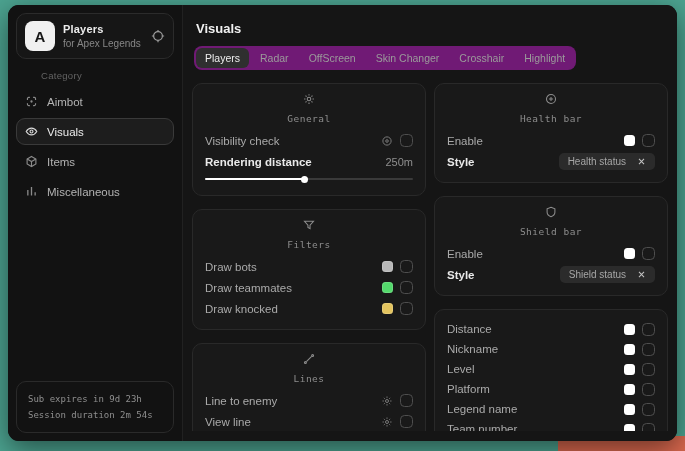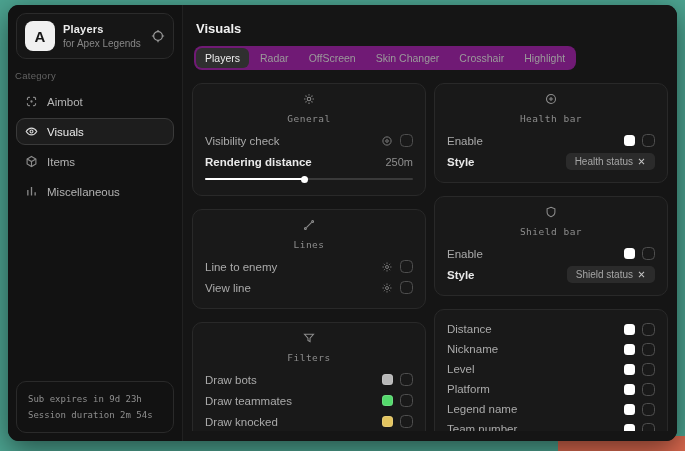--- a/index.html
+++ b/index.html
@@ -9,21 +9,21 @@
   .window { position:absolute; left:8px; top:5px; width:669px; height:436px; background:#141414; border-radius:11px; overflow:hidden; display:flex; box-shadow:0 8px 28px rgba(0,0,0,.5); }
 
   
   .sidebar { width:175px; background:#121212; border-right:1px solid #212121; position:relative; flex-shrink:0; }
   .side-header { margin:8px; border:1px solid #2b2b2b; border-radius:10px; padding:7px 8px; display:flex; align-items:center; gap:8px; background:#161616; }
   .logo { width:30px; height:30px; background:#f1f1f1; border-radius:8px; color:#161616; font-weight:700; font-size:15px; display:flex; align-items:center; justify-content:center; }
   .app-meta { display:flex; flex-direction:column; }
   .app-title { font-size:11px; font-weight:700; color:#ececec; letter-spacing:.2px; }
   .app-sub { font-size:10px; color:#878787; margin-top:3px; }
   .target-btn { margin-left:auto; color:#9a9a9a; display:flex; cursor:pointer; }
-  .cat { font-size:9.5px; color:#636363; margin:11px 7px 7px; letter-spacing:.3px; }
+  .cat { font-size:9.5px; color:#636363; margin:11px 33px 7px; letter-spacing:.3px; }
   .nav-item { display:flex; align-items:center; gap:9px; margin:3px 8px; padding:6px 8px; border-radius:9px; color:#b3b3b3; font-size:11.5px; border:1px solid transparent; cursor:pointer; }
   .nav-icon { color:#8b8b8b; display:flex; }
   .nav-item.active { background:#1d1d1d; border-color:#3a3a3a; color:#ececec; }
   .nav-item.active .nav-icon { color:#d8d8d8; }
   .sub-card { position:absolute; left:8px; right:8px; bottom:8px; border:1px solid #2a2a2a; border-radius:10px; padding:9px 11px; font-family:"DejaVu Sans Mono", monospace; font-size:9px; color:#8f8f8f; line-height:1.8; white-space:nowrap; }
 
   
   .main { flex:1; padding:0 9px; position:relative; background:#151515; }
   .main-title { font-size:13px; font-weight:700; color:#f0f0f0; margin:16px 0 10px 4px; }
   .tabbar { display:inline-flex; background:#701a75; border-radius:8px; padding:2px; gap:2px; margin-left:2px; }
@@ -40,21 +40,21 @@
   .lbl.bright { color:#e9e9e9; font-weight:700; }
   .ctrls { display:flex; align-items:center; gap:7px; }
   .checkbox { width:13px; height:13px; border:1.4px solid #4e4e4e; border-radius:4.5px; cursor:pointer; flex-shrink:0; }
   .swatch { width:11px; height:11px; border-radius:3.5px; box-shadow:inset 0 0 0 1px rgba(255,255,255,.14); cursor:pointer; flex-shrink:0; }
   .rowicon { color:#7b7b7b; display:flex; cursor:pointer; }
   .val { font-size:11px; color:#8f8f8f; }
   .slider { position:relative; height:11px; margin-top:2px; cursor:pointer; }
   .track { position:absolute; left:0; right:0; top:4px; height:2px; background:#3a3a3a; border-radius:2px; }
   .fill { position:absolute; left:0; top:4px; height:2px; background:#ffffff; border-radius:2px; }
   .thumb { position:absolute; right:-3px; top:-2.5px; width:7px; height:7px; background:#ffffff; border-radius:50%; }
-  .tag { display:flex; align-items:center; gap:4px; background:#2b2b2b; border-radius:5px; padding:3px 9px; font-size:10px; color:#a6a6a6; cursor:pointer; }
+  .tag { display:flex; align-items:center; gap:11px; background:#2b2b2b; border-radius:5px; padding:3px 9px; font-size:10px; color:#a6a6a6; cursor:pointer; }
   .tag .x { color:#c4c4c4; display:flex; cursor:pointer; }
 </style>
 </head>
 <body>
 
 <div class="desktop-red" style="background-color: rgb(217, 104, 78);"></div>
 
 <div class="window">
 
   <div class="sidebar">
@@ -175,20 +175,52 @@
             <span class="fill" style="width: 48%;">
                 <span class="thumb"></span>
               </span>
           </div>
         </div>
 
         <div class="card">
           <div class="card-h">
             <span class="sicon">
               <svg width="12" height="12" viewBox="0 0 16 16" fill="none" stroke="currentColor" stroke-width="1.4">
+                  <path d="M2 3h12l-4.6 5.2v4.6l-2.8-1.6V8.2z"></path>
+                </svg>
+            </span>
+            <span>Filters</span>
+          </div>
+          <div class="row">
+            <span class="lbl">Draw bots</span>
+            <span class="ctrls">
+              <span class="swatch" style="background-color: rgb(184, 184, 184);"></span>
+              <span class="checkbox"></span>
+            </span>
+          </div>
+          <div class="row">
+            <span class="lbl">Draw teammates</span>
+            <span class="ctrls">
+              <span class="swatch" style="background-color: rgb(84, 217, 108);"></span>
+              <span class="checkbox"></span>
+            </span>
+          </div>
+          <div class="row">
+            <span class="lbl">Draw knocked</span>
+            <span class="ctrls">
+              <span class="swatch" style="background-color: rgb(227, 196, 95);"></span>
+              <span class="checkbox"></span>
+            </span>
+          </div>
+        </div>
+
+        <div class="card">
+          <div class="card-h">
+            <span class="sicon">
+              <svg width="12" height="12" viewBox="0 0 16 16" fill="none" stroke="currentColor" stroke-width="1.4">
                   <line x1="4.5" y1="11.5" x2="11.5" y2="4.5"></line>
                   <circle cx="3.2" cy="12.8" r="1.3"></circle>
                   <circle cx="12.8" cy="3.2" r="1.3"></circle>
                 </svg>
             </span>
             <span>Lines</span>
           </div>
           <div class="row">
             <span class="lbl">Line to enemy</span>
             <span class="ctrls">
@@ -203,52 +235,20 @@
           </div>
           <div class="row">
             <span class="lbl">View line</span>
             <span class="ctrls">
               <span class="rowicon">
                 <svg width="12" height="12" viewBox="0 0 16 16" fill="none" stroke="currentColor" stroke-width="1.3">
                     <circle cx="8" cy="8" r="2"></circle>
                     <path d="M8 2v1.8M8 12.2V14M2 8h1.8M12.2 8H14M3.8 3.8L5 5M11 11l1.2 1.2M12.2 3.8L11 5M5 11l-1.2 1.2"></path>
                   </svg>
               </span>
-              <span class="checkbox"></span>
-            </span>
-          </div>
-        </div>
-
-        <div class="card">
-          <div class="card-h">
-            <span class="sicon">
-              <svg width="12" height="12" viewBox="0 0 16 16" fill="none" stroke="currentColor" stroke-width="1.4">
-                  <path d="M2 3h12l-4.6 5.2v4.6l-2.8-1.6V8.2z"></path>
-                </svg>
-            </span>
-            <span>Filters</span>
-          </div>
-          <div class="row">
-            <span class="lbl">Draw bots</span>
-            <span class="ctrls">
-              <span class="swatch" style="background-color: rgb(184, 184, 184);"></span>
-              <span class="checkbox"></span>
-            </span>
-          </div>
-          <div class="row">
-            <span class="lbl">Draw teammates</span>
-            <span class="ctrls">
-              <span class="swatch" style="background-color: rgb(84, 217, 108);"></span>
-              <span class="checkbox"></span>
-            </span>
-          </div>
-          <div class="row">
-            <span class="lbl">Draw knocked</span>
-            <span class="ctrls">
-              <span class="swatch" style="background-color: rgb(227, 196, 95);"></span>
               <span class="checkbox"></span>
             </span>
           </div>
         </div>
 
         <div class="card">
           <div class="card-h">
             <span class="sicon">
               <svg width="12" height="12" viewBox="0 0 16 16" fill="none" stroke="currentColor" stroke-width="1.4">
                   <rect x="2.5" y="2.5" width="11" height="11" rx="2"></rect>

